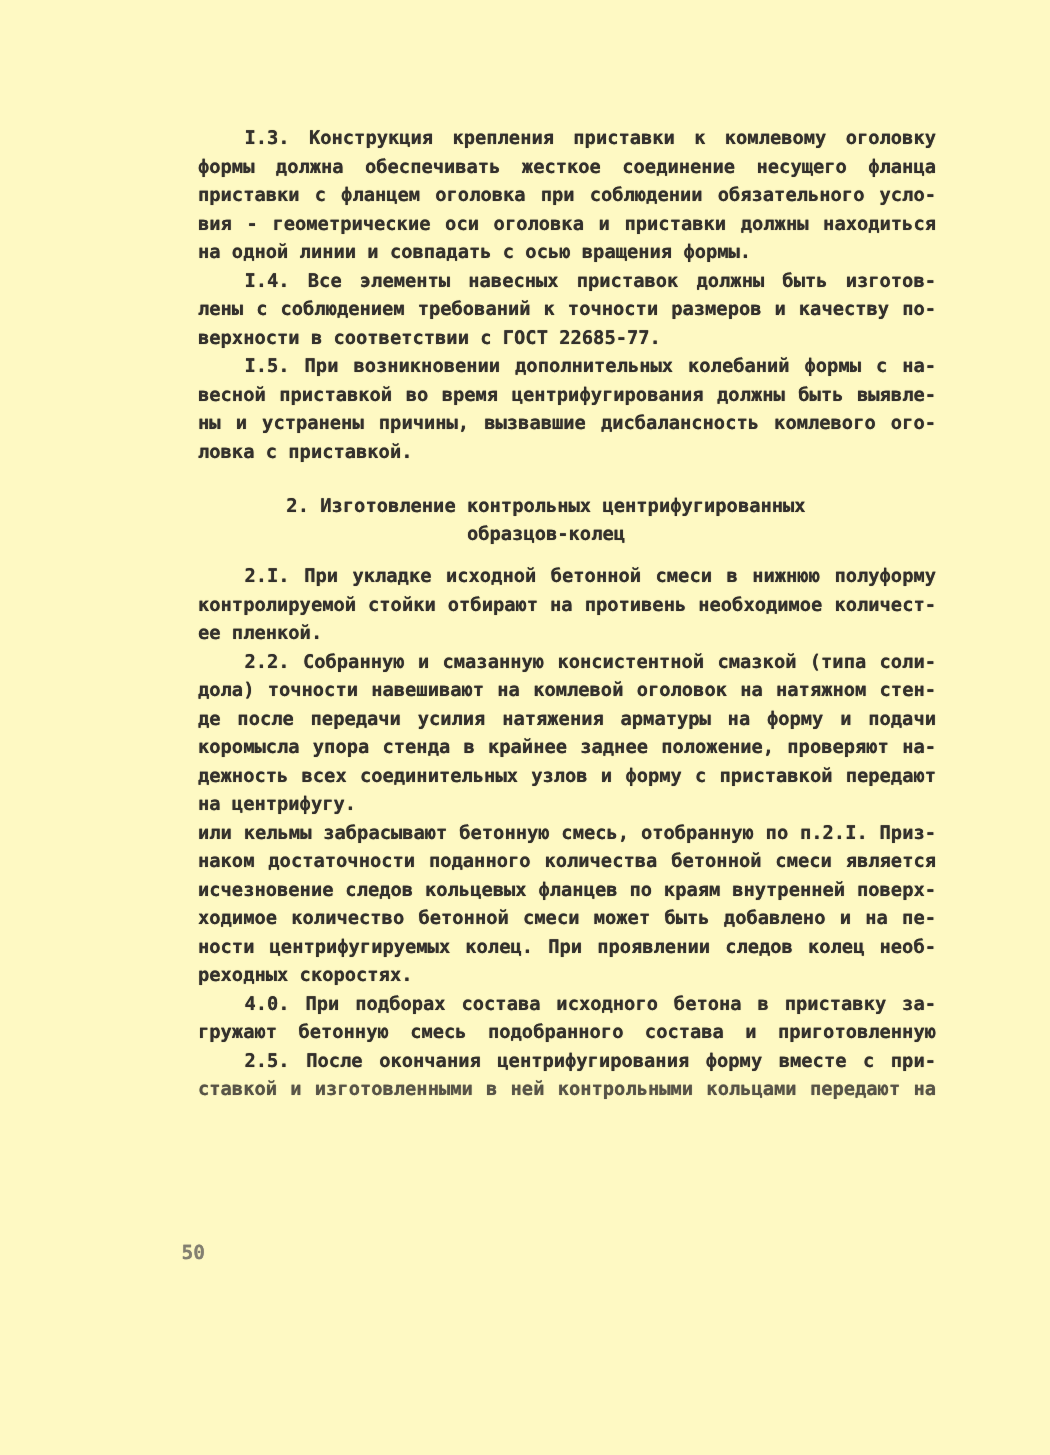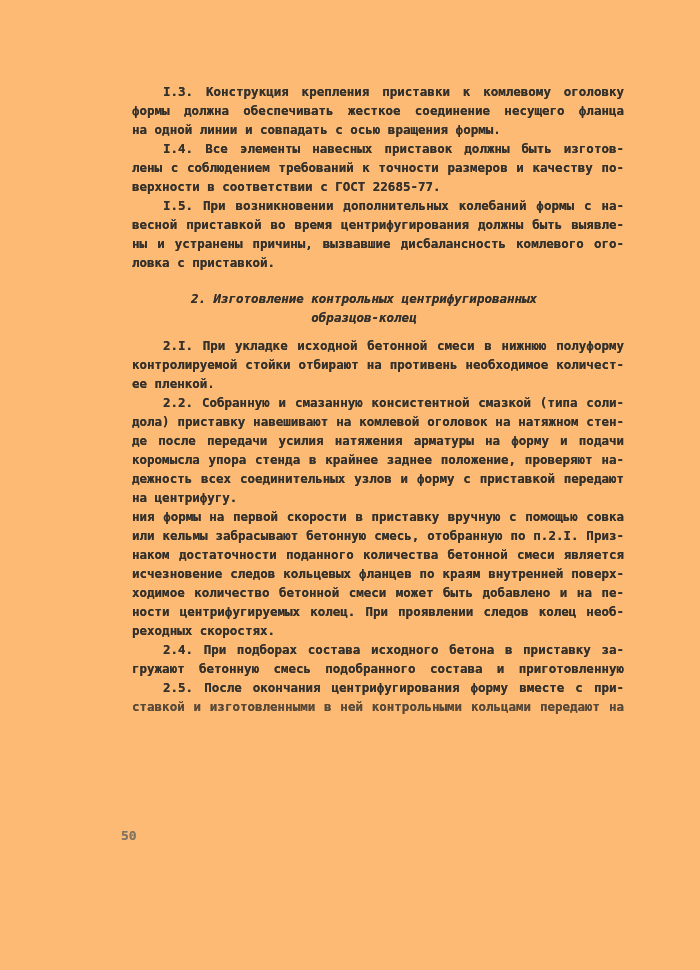--- a/index.html
+++ b/index.html
@@ -4,21 +4,21 @@
 <style>
   html, body {
     margin: 0;
     padding: 0;
     background: #ffffff;
   }
   .page {
     position: relative;
     width: 700px;
     height: 970px;
-    background: #fdba74;
+    background: #fef9c3;
     overflow: hidden;
     font-family: "DejaVu Sans Mono", "Liberation Mono", monospace;
     font-weight: 700;
     color: #34312c;
   }
   .text-block {
     position: absolute;
     left: 132px;
     top: 82px;
     width: 492px;
@@ -39,41 +39,42 @@
   }
   .line.faded {
     opacity: 0.82;
   }
   .block.heading {
     margin: 17px 28px 9px 0;
   }
   .block.heading .line {
     text-align: right;
     text-align-last: center;
-    font-style: italic;
   }
   .page-number {
     position: absolute;
     left: 121px;
     top: 826px;
     font-size: 13px;
     line-height: 19px;
     color: #6e6b63;
     opacity: 0.85;
     text-shadow: 0 0 0.5px rgba(90, 87, 80, 0.7);
   }
 </style>
 </head>
 <body>
 
 <div class="page">
   <div class="text-block">
       <div class="block para">
         <div class="line indent">I.3. Конструкция крепления приставки к комлевому оголовку</div>
         <div class="line">формы должна обеспечивать жесткое соединение несущего фланца</div>
+        <div class="line">приставки с фланцем оголовка при соблюдении обязательного усло-</div>
+        <div class="line">вия - геометрические оси оголовка и приставки должны находиться</div>
         <div class="line end">на одной линии и совпадать с осью вращения формы.</div>
       </div>
       <div class="block para">
         <div class="line indent">I.4. Все элементы навесных приставок должны быть изготов-</div>
         <div class="line">лены с соблюдением требований к точности размеров и качеству по-</div>
         <div class="line end">верхности в соответствии с ГОСТ 22685-77.</div>
       </div>
       <div class="block para">
         <div class="line indent">I.5. При возникновении дополнительных колебаний формы с на-</div>
         <div class="line">весной приставкой во время центрифугирования должны быть выявле-</div>
@@ -84,37 +85,36 @@
         <div class="line">2. Изготовление контрольных центрифугированных</div>
         <div class="line">образцов-колец</div>
       </div>
       <div class="block para">
         <div class="line indent">2.I. При укладке исходной бетонной смеси в нижнюю полуформу</div>
         <div class="line">контролируемой стойки отбирают на противень необходимое количест-</div>
         <div class="line end">ее пленкой.</div>
       </div>
       <div class="block para">
         <div class="line indent">2.2. Собранную и смазанную консистентной смазкой (типа соли-</div>
-        <div class="line">дола) приставку навешивают на комлевой оголовок на натяжном стен-</div>
+        <div class="line">дола) точности навешивают на комлевой оголовок на натяжном стен-</div>
         <div class="line">де после передачи усилия натяжения арматуры на форму и подачи</div>
         <div class="line">коромысла упора стенда в крайнее заднее положение,  проверяют на-</div>
         <div class="line">дежность всех соединительных узлов и форму с приставкой передают</div>
         <div class="line end">на центрифугу.</div>
       </div>
       <div class="block para">
-        <div class="line">ния формы на первой скорости в приставку вручную с помощью совка</div>
         <div class="line">или кельмы забрасывают бетонную смесь, отобранную по п.2.I. Приз-</div>
         <div class="line">наком достаточности поданного количества бетонной смеси является</div>
         <div class="line">исчезновение следов кольцевых фланцев по краям внутренней поверх-</div>
         <div class="line">ходимое количество бетонной смеси может быть добавлено и на пе-</div>
         <div class="line">ности центрифугируемых колец.  При проявлении следов колец необ-</div>
         <div class="line end">реходных скоростях.</div>
       </div>
       <div class="block para">
-        <div class="line indent">2.4. При подборах состава исходного бетона в приставку за-</div>
+        <div class="line indent">4.0. При подборах состава исходного бетона в приставку за-</div>
         <div class="line">гружают бетонную смесь подобранного состава и приготовленную</div>
       </div>
       <div class="block para">
         <div class="line indent">2.5. После окончания центрифугирования форму вместе с при-</div>
         <div class="line faded">ставкой и изготовленными в ней контрольными кольцами передают на</div>
       </div>
     </div>
   <div class="page-number">50</div>
 </div>
 

